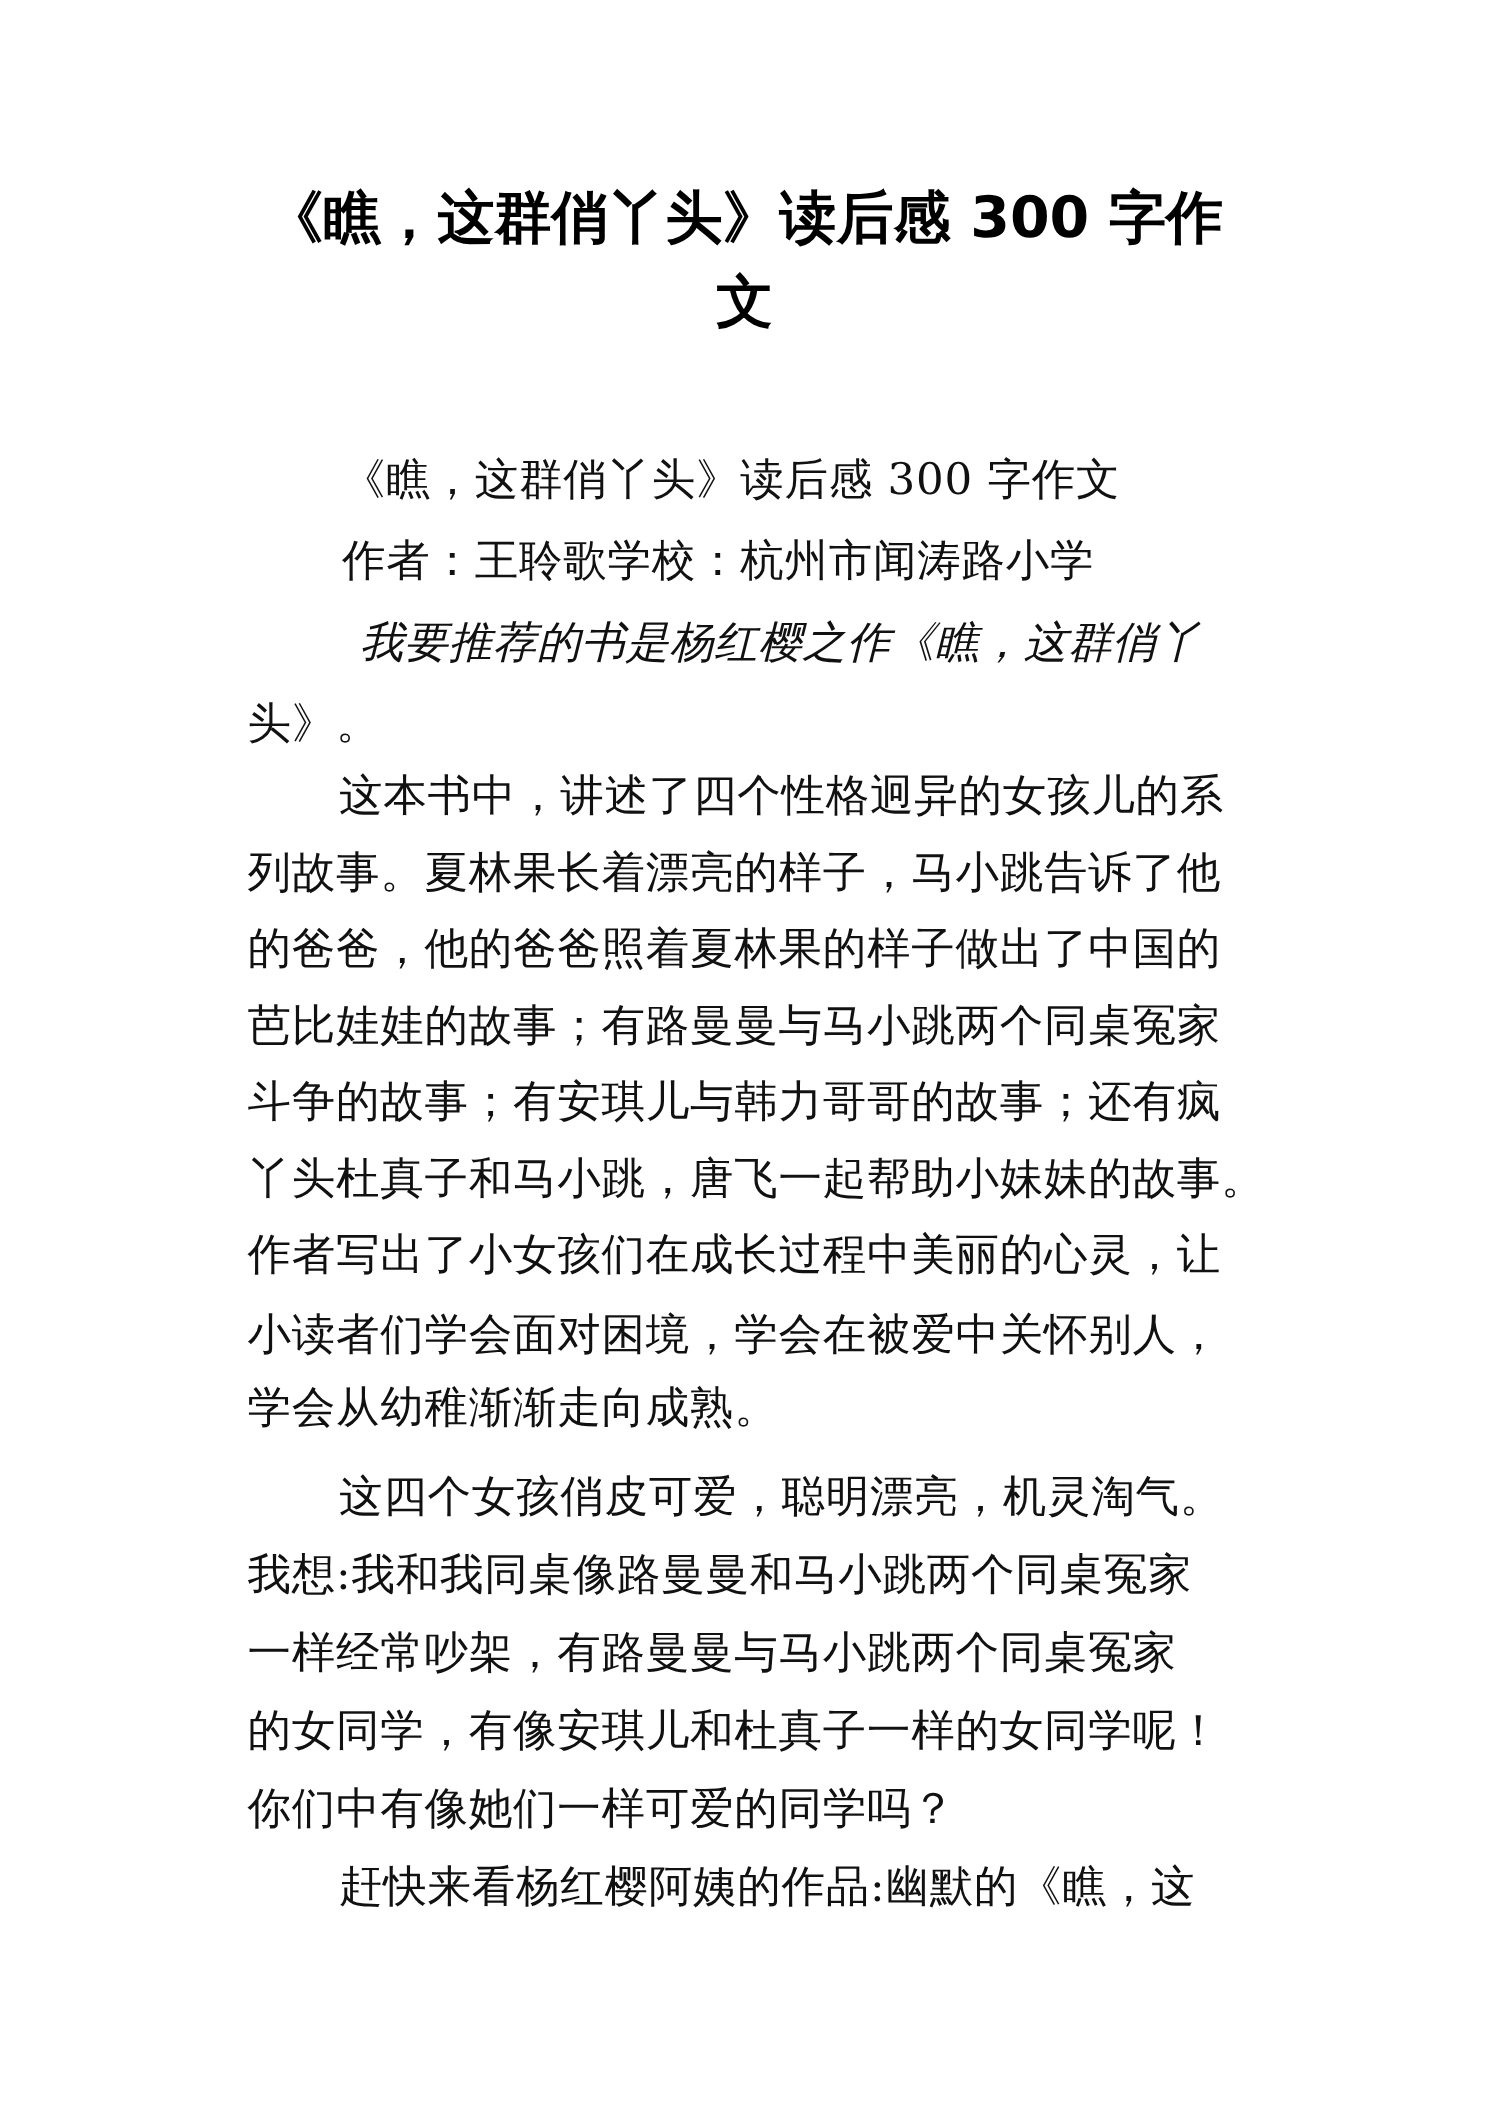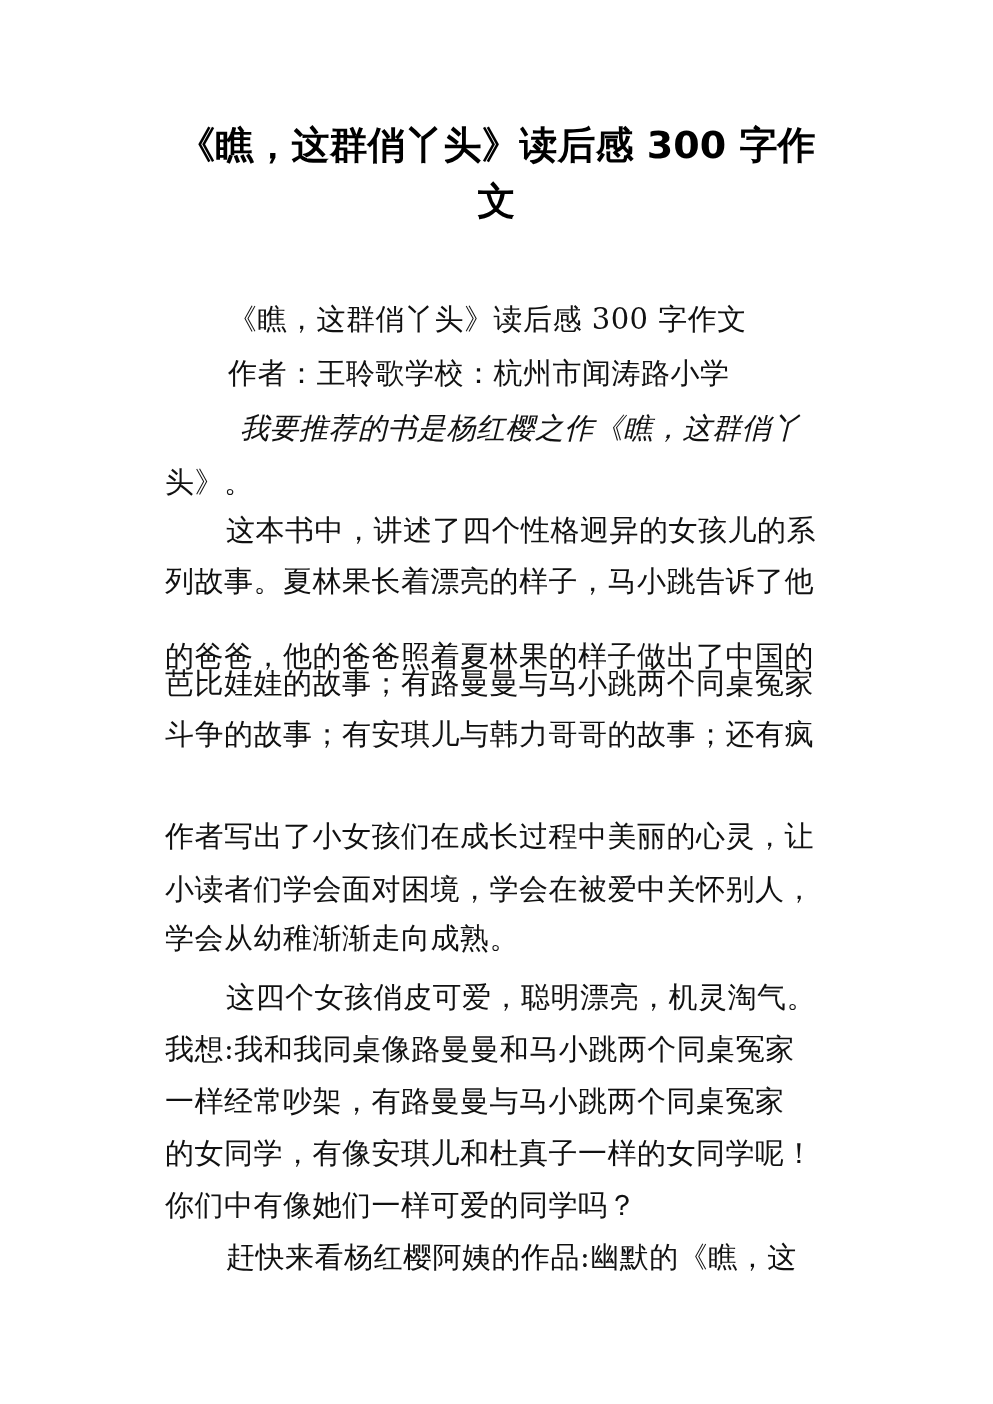--- a/index.html
+++ b/index.html
@@ -51,23 +51,24 @@
   <div class="title" style="top:176px;">文</div>
 
   <div class="line" style="left:228px; top:299px;">《瞧，这群俏丫头》读后感 300 字作文</div>
   <div class="line" style="left:228px; top:353px;">作者：王聆歌学校：杭州市闻涛路小学</div>
 
   <div class="line" style="left:240px; top:408px;font-style:italic;">我要推荐的书是杨红樱之作《瞧，这群俏丫</div>
   <div class="line" style="left:165px; top:462px;">头》。</div>
 
   <div class="line" style="left:226px; top:510px;">这本书中，讲述了四个性格迥异的女孩儿的系</div>
   <div class="line" style="left:165px; top:561px;">列故事。夏林果长着漂亮的样子，马小跳告诉了他</div>
-  <div class="line" style="left:165px; top:636px;">的爸爸，他的爸爸照着夏林果的样子做出了中国的</div>
+  <div class="line" style="left:165px; top:612px;">的爸爸，他的爸爸照着夏林果的样子做出了中国的</div>
   <div class="line" style="left:165px; top:663px;">芭比娃娃的故事；有路曼曼与马小跳两个同桌冤家</div>
   <div class="line" style="left:165px; top:714px;">斗争的故事；有安琪儿与韩力哥哥的故事；还有疯</div>
+  <div class="line" style="left:165px; top:765px;">丫头杜真子和马小跳，唐飞一起帮助小妹妹的故事。</div>
   <div class="line" style="left:165px; top:816px;">作者写出了小女孩们在成长过程中美丽的心灵，让</div>
   <div class="line" style="left:165px; top:869px;">小读者们学会面对困境，学会在被爱中关怀别人，</div>
   <div class="line" style="left:165px; top:918px;">学会从幼稚渐渐走向成熟。</div>
 
   <div class="line" style="left:226px; top:977px;">这四个女孩俏皮可爱，聪明漂亮，机灵淘气。</div>
   <div class="line" style="left:165px; top:1029px;">我想:我和我同桌像路曼曼和马小跳两个同桌冤家</div>
   <div class="line" style="left:165px; top:1081px;">一样经常吵架，有路曼曼与马小跳两个同桌冤家</div>
   <div class="line" style="left:165px; top:1133px;">的女同学，有像安琪儿和杜真子一样的女同学呢！</div>
   <div class="line" style="left:165px; top:1185px;">你们中有像她们一样可爱的同学吗？</div>
 

